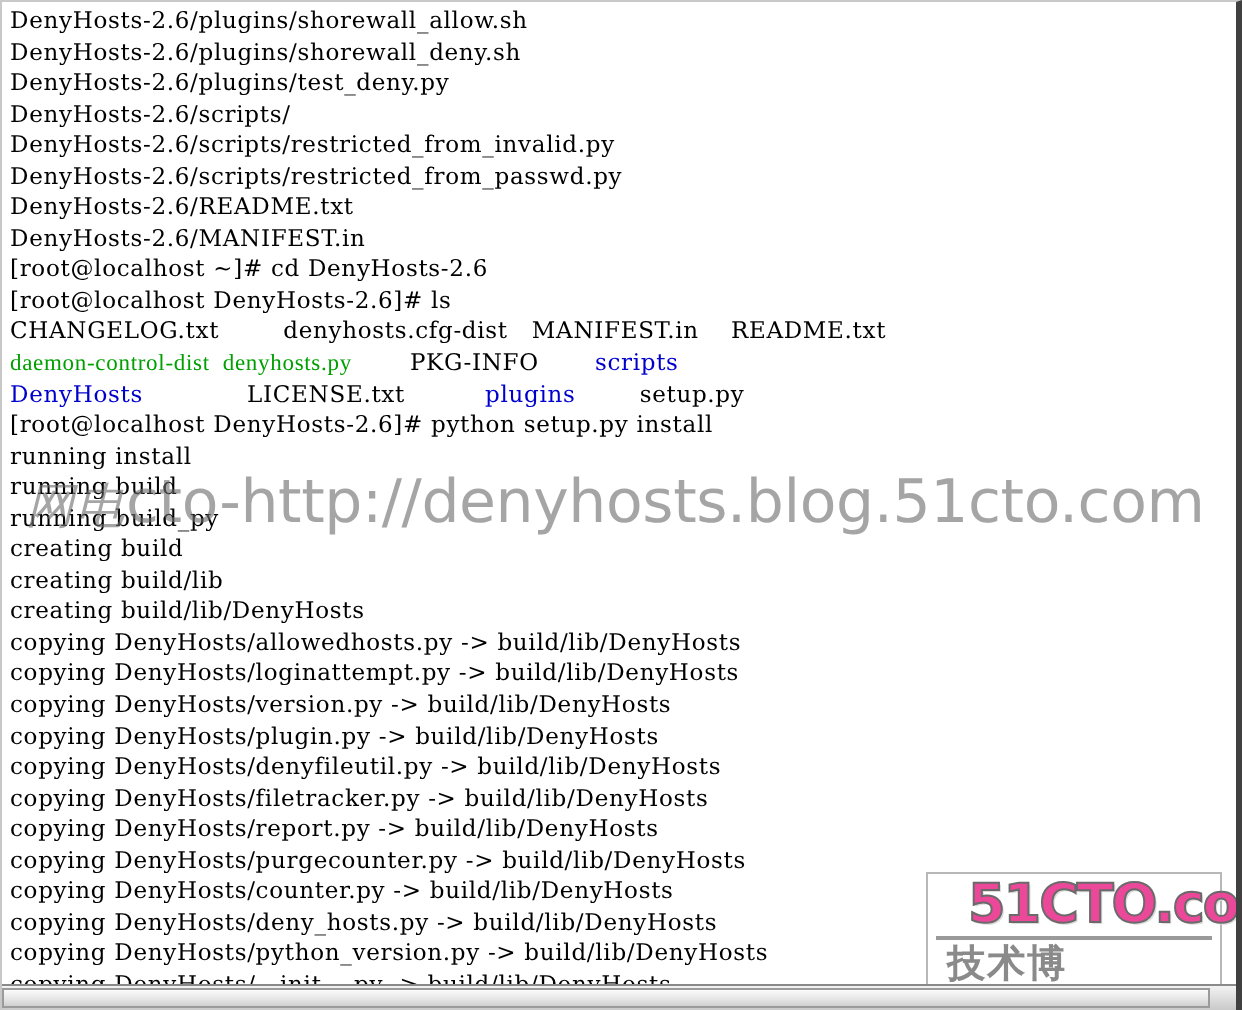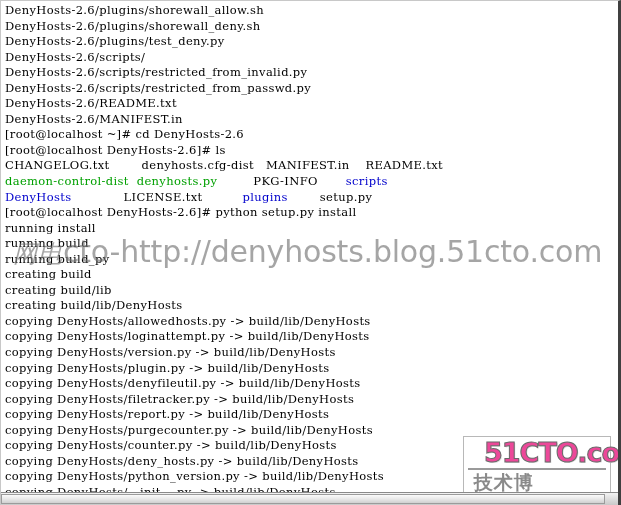--- a/index.html
+++ b/index.html
@@ -34,21 +34,21 @@
     color: #000000;
     white-space: pre;
     letter-spacing: 0.35px;
     z-index: 3;
   }
   .line {
     height: 15.55px;
     white-space: pre;
   }
   .c-default { color: #000000; }
-  .c-green   { color: #00a000; }
+  .c-green   { color: #00a000; font-family: Liberation Serif, serif; }
   .c-blue    { color: #0000cc; }
 
   
   #watermark {
     position: absolute;
     left: 12px;
     top: 230px;
     width: 600px;
     height: 42px;
     z-index: 5;

